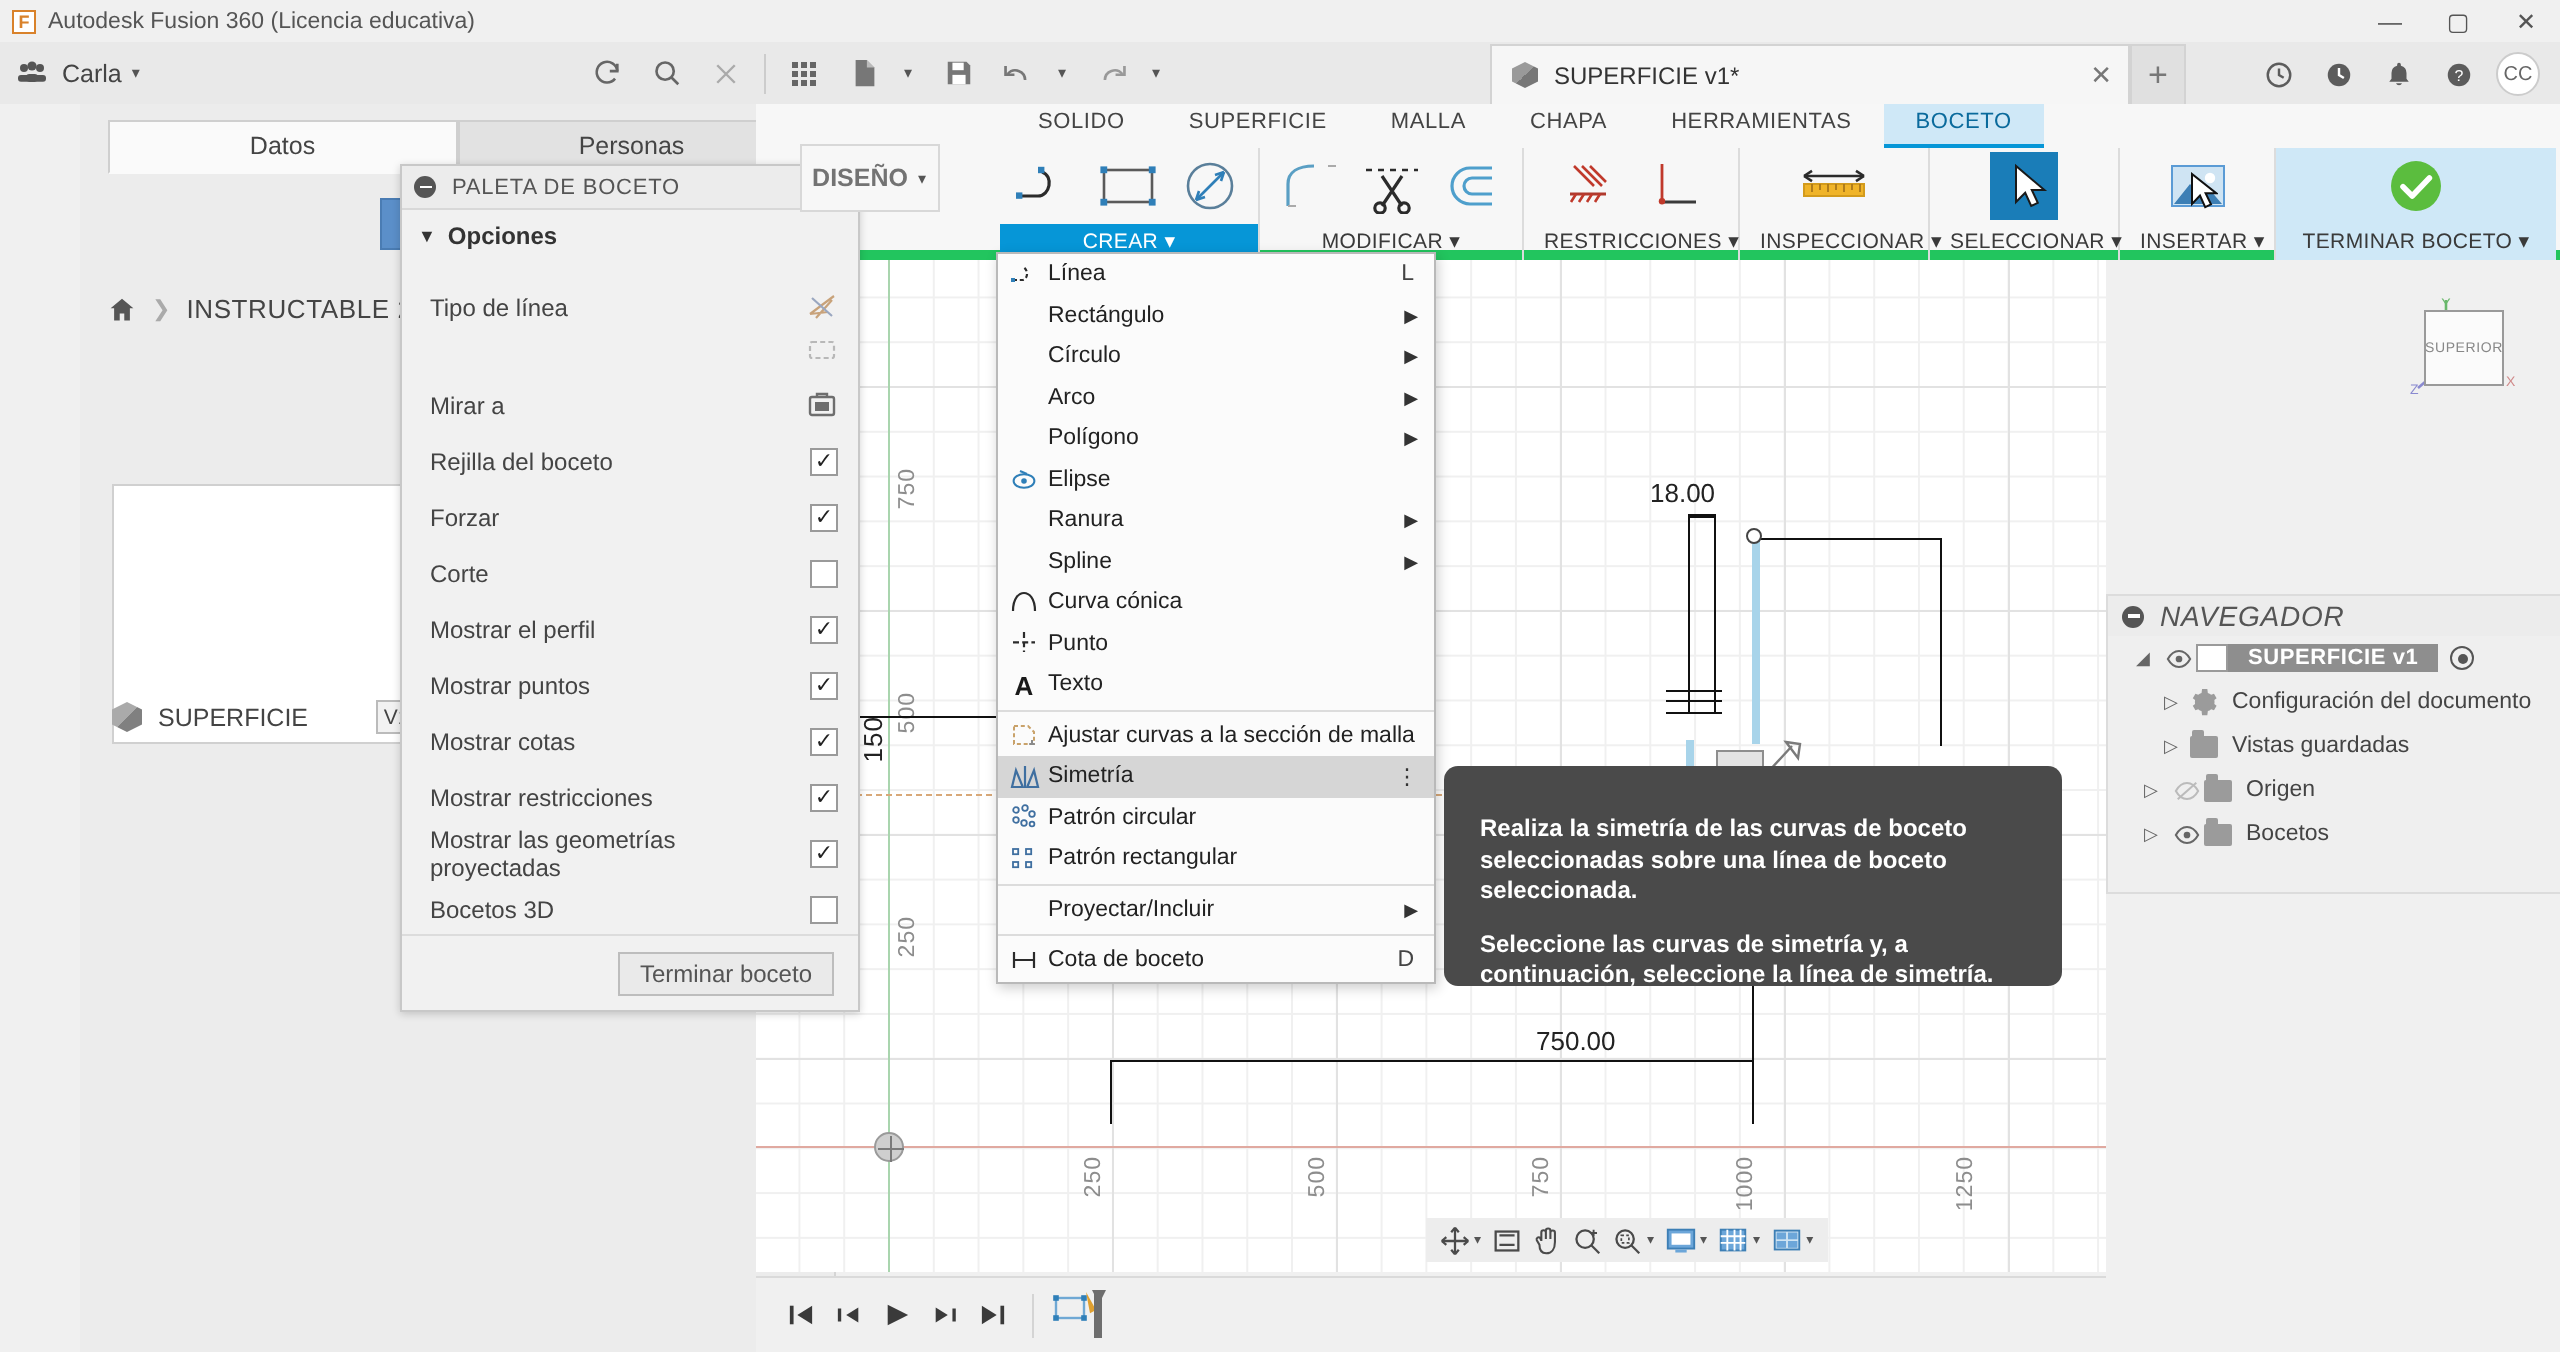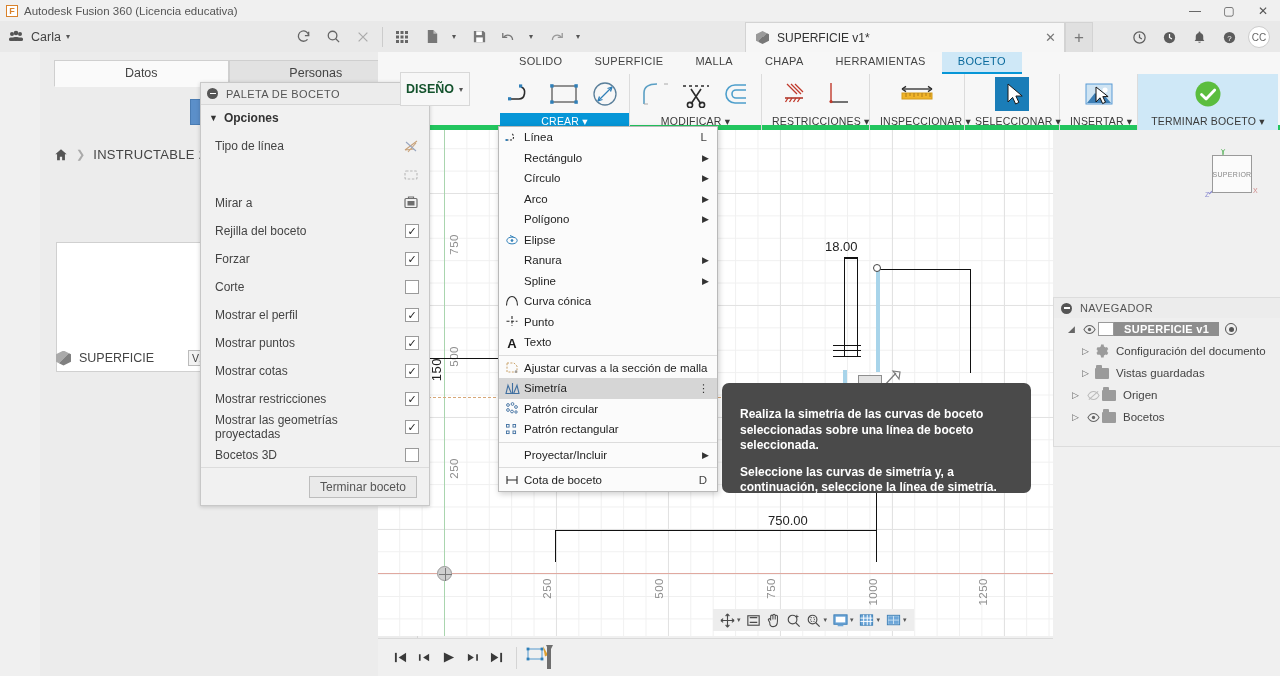--- a/index.html
+++ b/index.html
@@ -247,21 +247,21 @@
 
   
   #browser {
     position:absolute; left:1053px; top:297px; width:227px; height:150px;
     background:#efefef; border:1px solid #dcdcdc; border-right:none;
   }
   #br-head { height:20px; display:flex;align-items:center; padding-left:7px; background:#ececec; }
   #br-head .dot { width:11px;height:11px;border-radius:50%;background:#555;
     display:flex;align-items:center;justify-content:center;margin-right:8px; }
   #br-head .dot::after { content:""; display:block;width:6px;height:1.5px;background:#fff; }
-  #br-head .t { font-size:11px;color:#555;letter-spacing:.4px; }
+  #br-head .t { font-size:14px;color:#555;letter-spacing:.4px;font-style:italic; }
   .br-row { height:22px; display:flex; align-items:center; font-size:11.5px; color:#444; }
   .br-row.root { padding-left:10px; }
   .br-row.child { padding-left:28px; }
   .tri-r { width:13px; color:#666; font-size:9px; }
   .eye { width:17px; color:#666; display:flex;align-items:center;justify-content:center; }
   .eye.off { color:#b5b5b5; }
   .folder {
     width:14px;height:11px;background:#9b9b9b;margin-right:7px;
     border-radius:1px; position:relative;
   }
@@ -465,21 +465,21 @@
   </div>
   <div id="dp-thumb"></div>
   <div id="dp-file">
     <span class="cube"></span>
     <span class="fname">SUPERFICIE</span>
     <span class="ver"><span>V1</span><span>▾</span></span>
   </div>
 </div>
 
 <div class="abs" style="left:400px;top:72px;width:70px;height:34px;background:#f7f7f7;border:1px solid #d8d8d8;display:flex;align-items:center;justify-content:flex-end;padding-right:6px;z-index:5;">
-  <span style="font-size:12.5px;font-weight:bold;color:#14532d;">DISEÑO</span>
+  <span style="font-size:12.5px;font-weight:bold;color:#737373;">DISEÑO</span>
   <span class="caret" style="margin-left:5px;">▾</span>
 </div>
 
 <div id="ribbon">
   <div id="ribbon-tabs" style="left:125px;">
     <div class="rtab">SOLIDO</div>
     <div class="rtab">SUPERFICIE</div>
     <div class="rtab">MALLA</div>
     <div class="rtab">CHAPA</div>
     <div class="rtab">HERRAMIENTAS</div>
@@ -801,21 +801,21 @@
 <div id="palette">
   <div id="pal-head">
     <span class="dot"></span>
     <span class="t">PALETA DE BOCETO</span>
   </div>
   <div id="pal-sect">
     <span class="tri">▼</span>
     <span>Opciones</span>
   </div>
 
-  <div class="prow" style="height:30px;">
+  <div class="prow" style="height:30px;align-items:flex-end;">
     <span class="lbl">Tipo de línea</span>
     <span class="pico">
       <svg width="16" height="16" viewBox="0 0 16 16" fill="none" stroke="#c8a27a" stroke-width="1.1">
           <path d="M2 12 14 3M2 12l9-1M5 14l8-9"></path>
           <path d="M3 4 13 13" stroke="#9aa7c0"></path>
         </svg>
     </span>
   </div>
   <div class="prow" style="height:28px;">
     <span class="lbl"></span>

